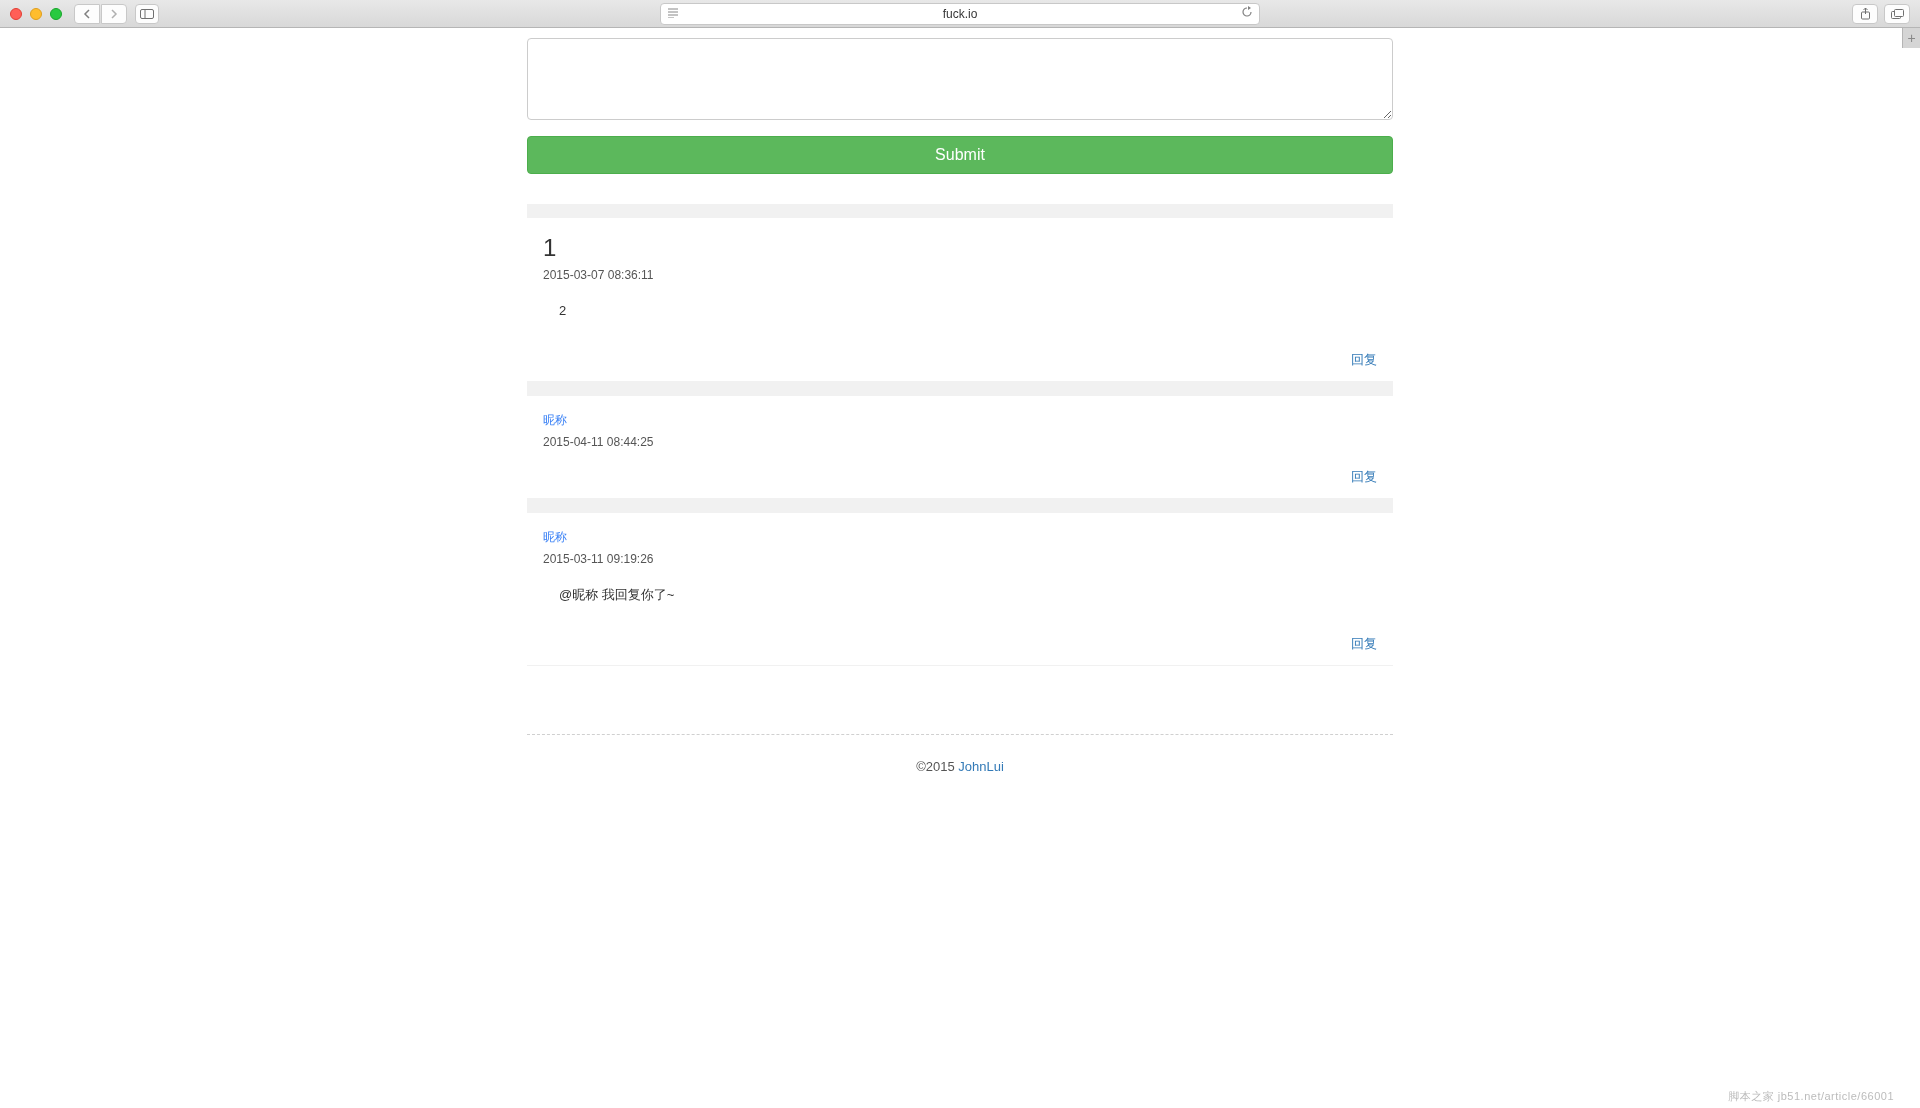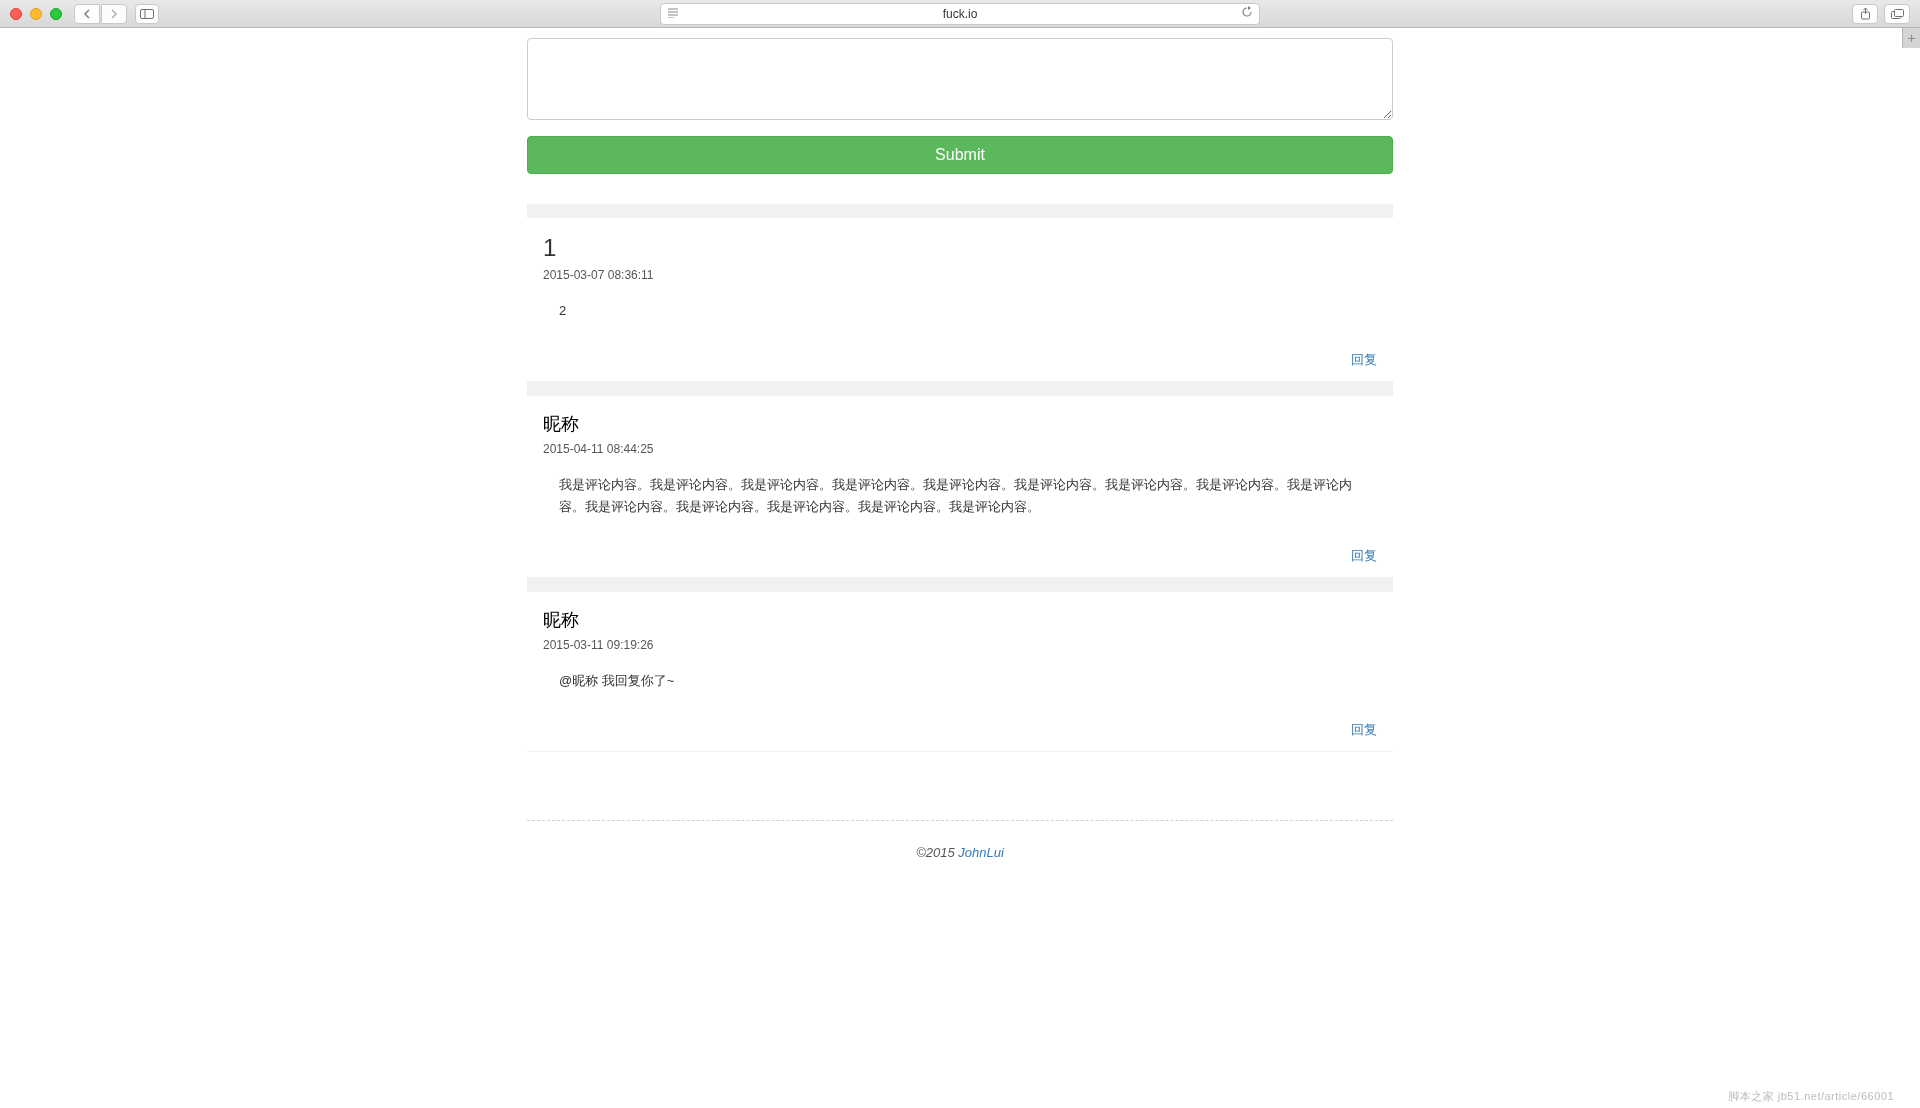--- a/index.html
+++ b/index.html
@@ -150,23 +150,23 @@
       border-bottom: 1px solid #f1f1f1;
       padding: 16px 16px 12px 16px;
     }
     .comment-author-plain {
       font-size: 24px;
       font-weight: 500;
       color: #333;
       margin-bottom: 6px;
     }
     .comment-author-link {
-      font-size: 18px;
+      font-size: 12px;
       font-weight: 500;
-      color: #000000;
+      color: #3b82f6;
       margin-bottom: 6px;
       cursor: pointer;
     }
     .comment-time {
       font-size: 12px;
       color: #555;
       margin-bottom: 18px;
     }
     .comment-content {
       font-size: 13px;
@@ -184,21 +184,20 @@
       cursor: pointer;
     }
 
     .page-footer {
       text-align: center;
       font-size: 13px;
       color: #555;
       margin-top: 68px;
       padding-top: 24px;
       border-top: 1px dashed #d0d0d0;
-      font-style: italic;
     }
     .page-footer a { color: #337ab7; text-decoration: none; }
 
     .watermark {
       position: absolute;
       right: 26px;
       bottom: 4px;
       font-size: 11px;
       color: rgba(120,120,120,0.5);
       letter-spacing: 0.5px;
@@ -286,21 +285,20 @@
         <div class="comment-time">2015-03-07 08:36:11</div>
         <div class="comment-content">2</div>
         <div class="comment-footer">
           <span class="reply-link">回复</span>
         </div>
       </div>
 
       <div class="comment-block">
         <div class="comment-author-link">昵称</div>
         <div class="comment-time">2015-04-11 08:44:25</div>
-        <div class="comment-content">我是评论内容。我是评论内容。我是评论内容。我是评论内容。我是评论内容。我是评论内容。我是评论内容。我是评论内容。我是评论内容。我是评论内容。我是评论内容。我是评论内容。我是评论内容。我是评论内容。</div>
         <div class="comment-footer">
           <span class="reply-link">回复</span>
         </div>
       </div>
 
       <div class="comment-block">
         <div class="comment-author-link">昵称</div>
         <div class="comment-time">2015-03-11 09:19:26</div>
         <div class="comment-content">@昵称 我回复你了~</div>
         <div class="comment-footer">

